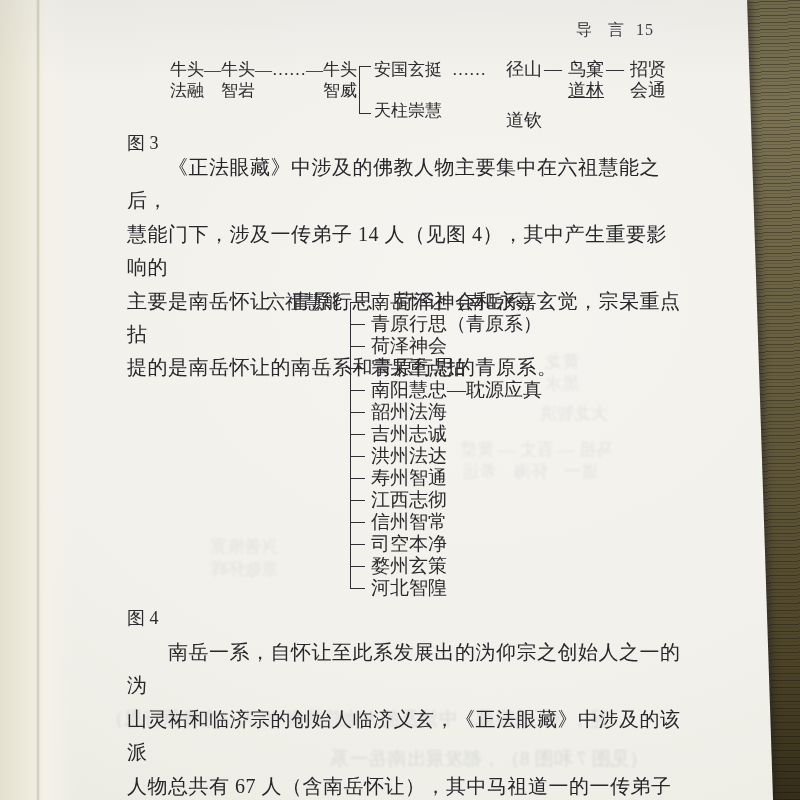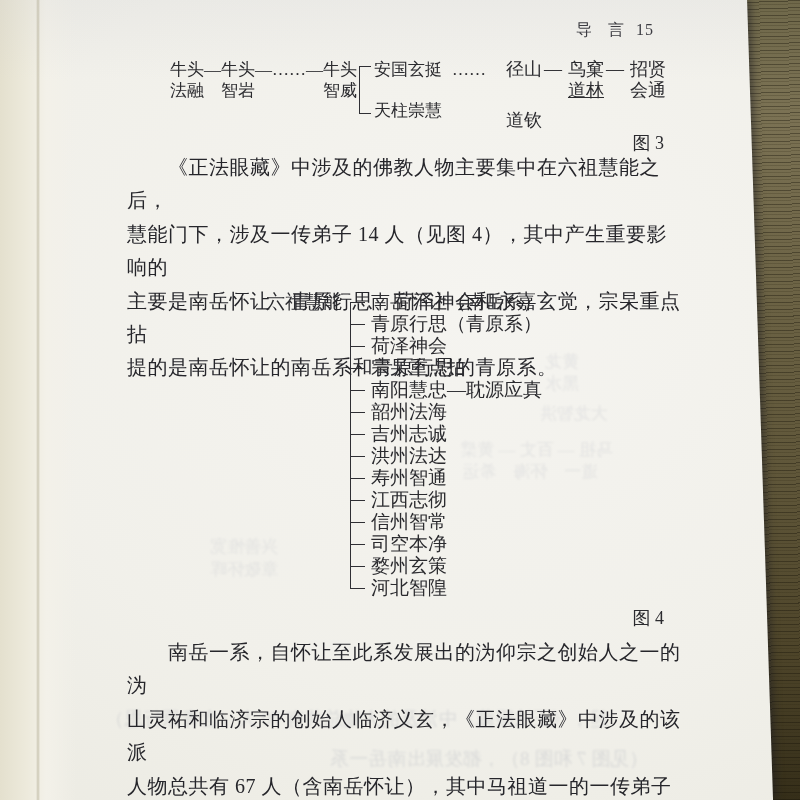--- a/index.html
+++ b/index.html
@@ -26,21 +26,21 @@
   .crease{position:absolute;left:36px;top:0;bottom:0;width:4px;
     background:linear-gradient(90deg,rgba(0,0,0,0),rgba(150,142,110,0.40),rgba(0,0,0,0));
     filter:blur(0.7px);}
   .hdr{position:absolute;left:576px;top:20px;font-size:16px;color:#3c3c42;}
   .hdr .num{margin-left:12px;letter-spacing:1px;}
   .abs{position:absolute;white-space:nowrap;}
   .f3{font-size:17px;line-height:19px;color:#2b2b2f;}
   .f3b{font-size:18px;line-height:20px;color:#2b2b2f;}
   .f3-bracket{position:absolute;left:359px;top:66px;width:11px;height:46px;
     border-left:1.6px solid #2f2f34;border-top:1.6px solid #2f2f34;border-bottom:1.6px solid #2f2f34;}
-  .caption{position:absolute;left:127px;width:537px;text-align:right;font-size:18px;color:#2b2b2f;}
+  .caption{position:absolute;left:127px;width:537px;text-align:left;font-size:18px;color:#2b2b2f;}
   .para{position:absolute;left:127px;width:560px;font-size:20px;line-height:33.4px;letter-spacing:0.5px;color:#26262b;}
   .para .indent{text-indent:41px;}
   .f4-root{position:absolute;left:266px;top:291px;font-size:19px;line-height:22px;color:#2b2b2f;}
   .f4-vline{position:absolute;left:350px;top:302px;height:287px;width:0;border-left:1.6px solid #2f2f34;}
   .f4-rows{position:absolute;left:350px;top:291px;}
   .f4-row{height:22px;display:flex;align-items:center;font-size:19px;color:#2b2b2f;white-space:nowrap;}
   .f4-tick{width:15px;height:0;border-top:1.6px solid #2f2f34;margin-right:6px;flex:none;}
   
   .st{position:absolute;transform:scaleX(-1);filter:blur(1.3px);color:#80879b;opacity:0.13;
       font-size:17px;white-space:nowrap;}

